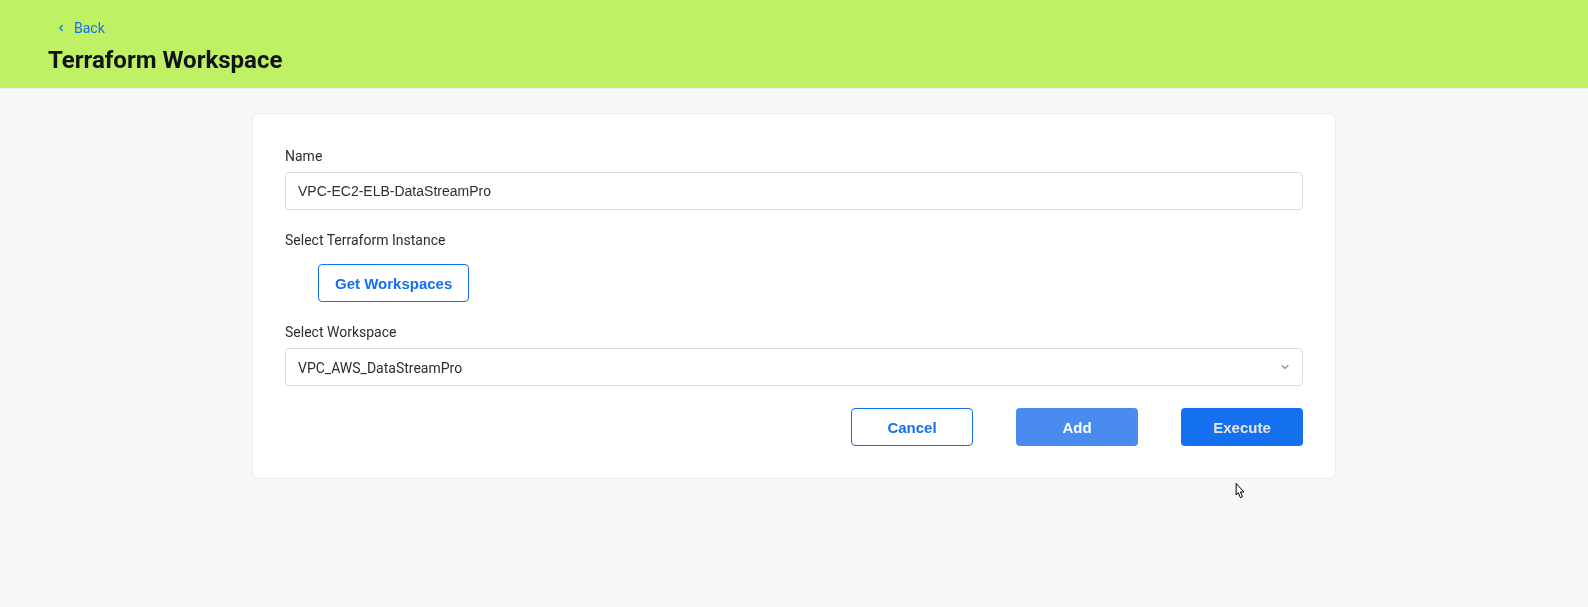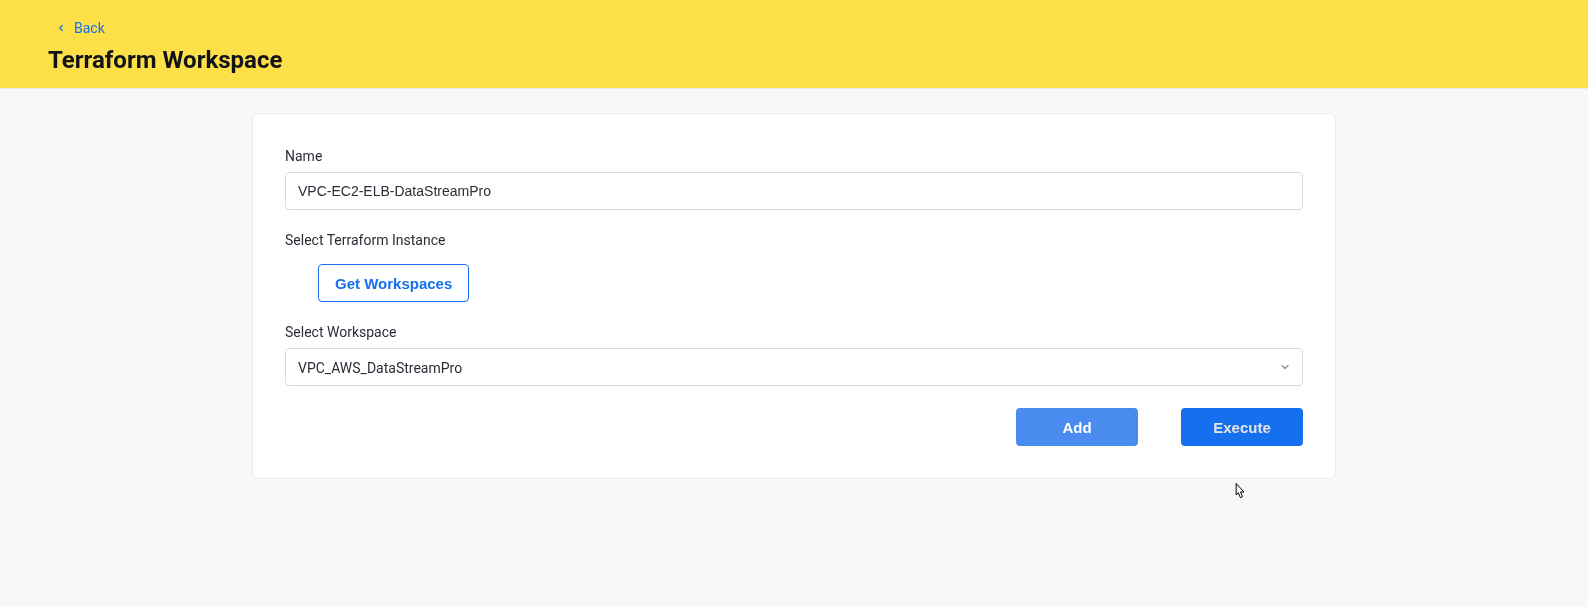--- a/index.html
+++ b/index.html
@@ -8,21 +8,21 @@
       padding: 0;
     }
     body {
       font-family: -apple-system, BlinkMacSystemFont, "Segoe UI", Roboto, "Helvetica Neue", Arial, sans-serif;
       background: #f7f8fa;
       width: 1588px;
       height: 607px;
       overflow: hidden;
     }
     .header-region {
-      background: #fde047;
+      background: #bef264;
       border-bottom: 1px solid #e7e9ec;
       padding: 18px 48px 14px 48px;
     }
     .back-link {
       display: inline-flex;
       align-items: center;
       gap: 8px;
       color: #1570ef;
       font-size: 14px;
       cursor: pointer;
@@ -198,20 +198,21 @@
         <div class="select-input">VPC_AWS_DataStreamPro</div>
         <span class="select-caret">
           <svg viewBox="0 0 24 24" fill="none" stroke="currentColor" stroke-width="2.5" stroke-linecap="round" stroke-linejoin="round">
               <polyline points="6 9 12 15 18 9"></polyline>
             </svg>
         </span>
       </div>
     </div>
 
     <div class="btn-row">
+      <button class="btn btn-cancel">Cancel</button>
       <button class="btn btn-add">Add</button>
       <button class="btn btn-execute">Execute</button>
     </div>
 
   </div>
 </div>
 
 <div class="cursor-overlay">
   <svg viewBox="0 0 24 28">
     <path d="M8 2 L8 18 L11 15 L14 22 L17 20.5 L14 14 L19 14 Z" fill="#ffffff" stroke="#000000" stroke-width="1.4" stroke-linejoin="round"></path>

